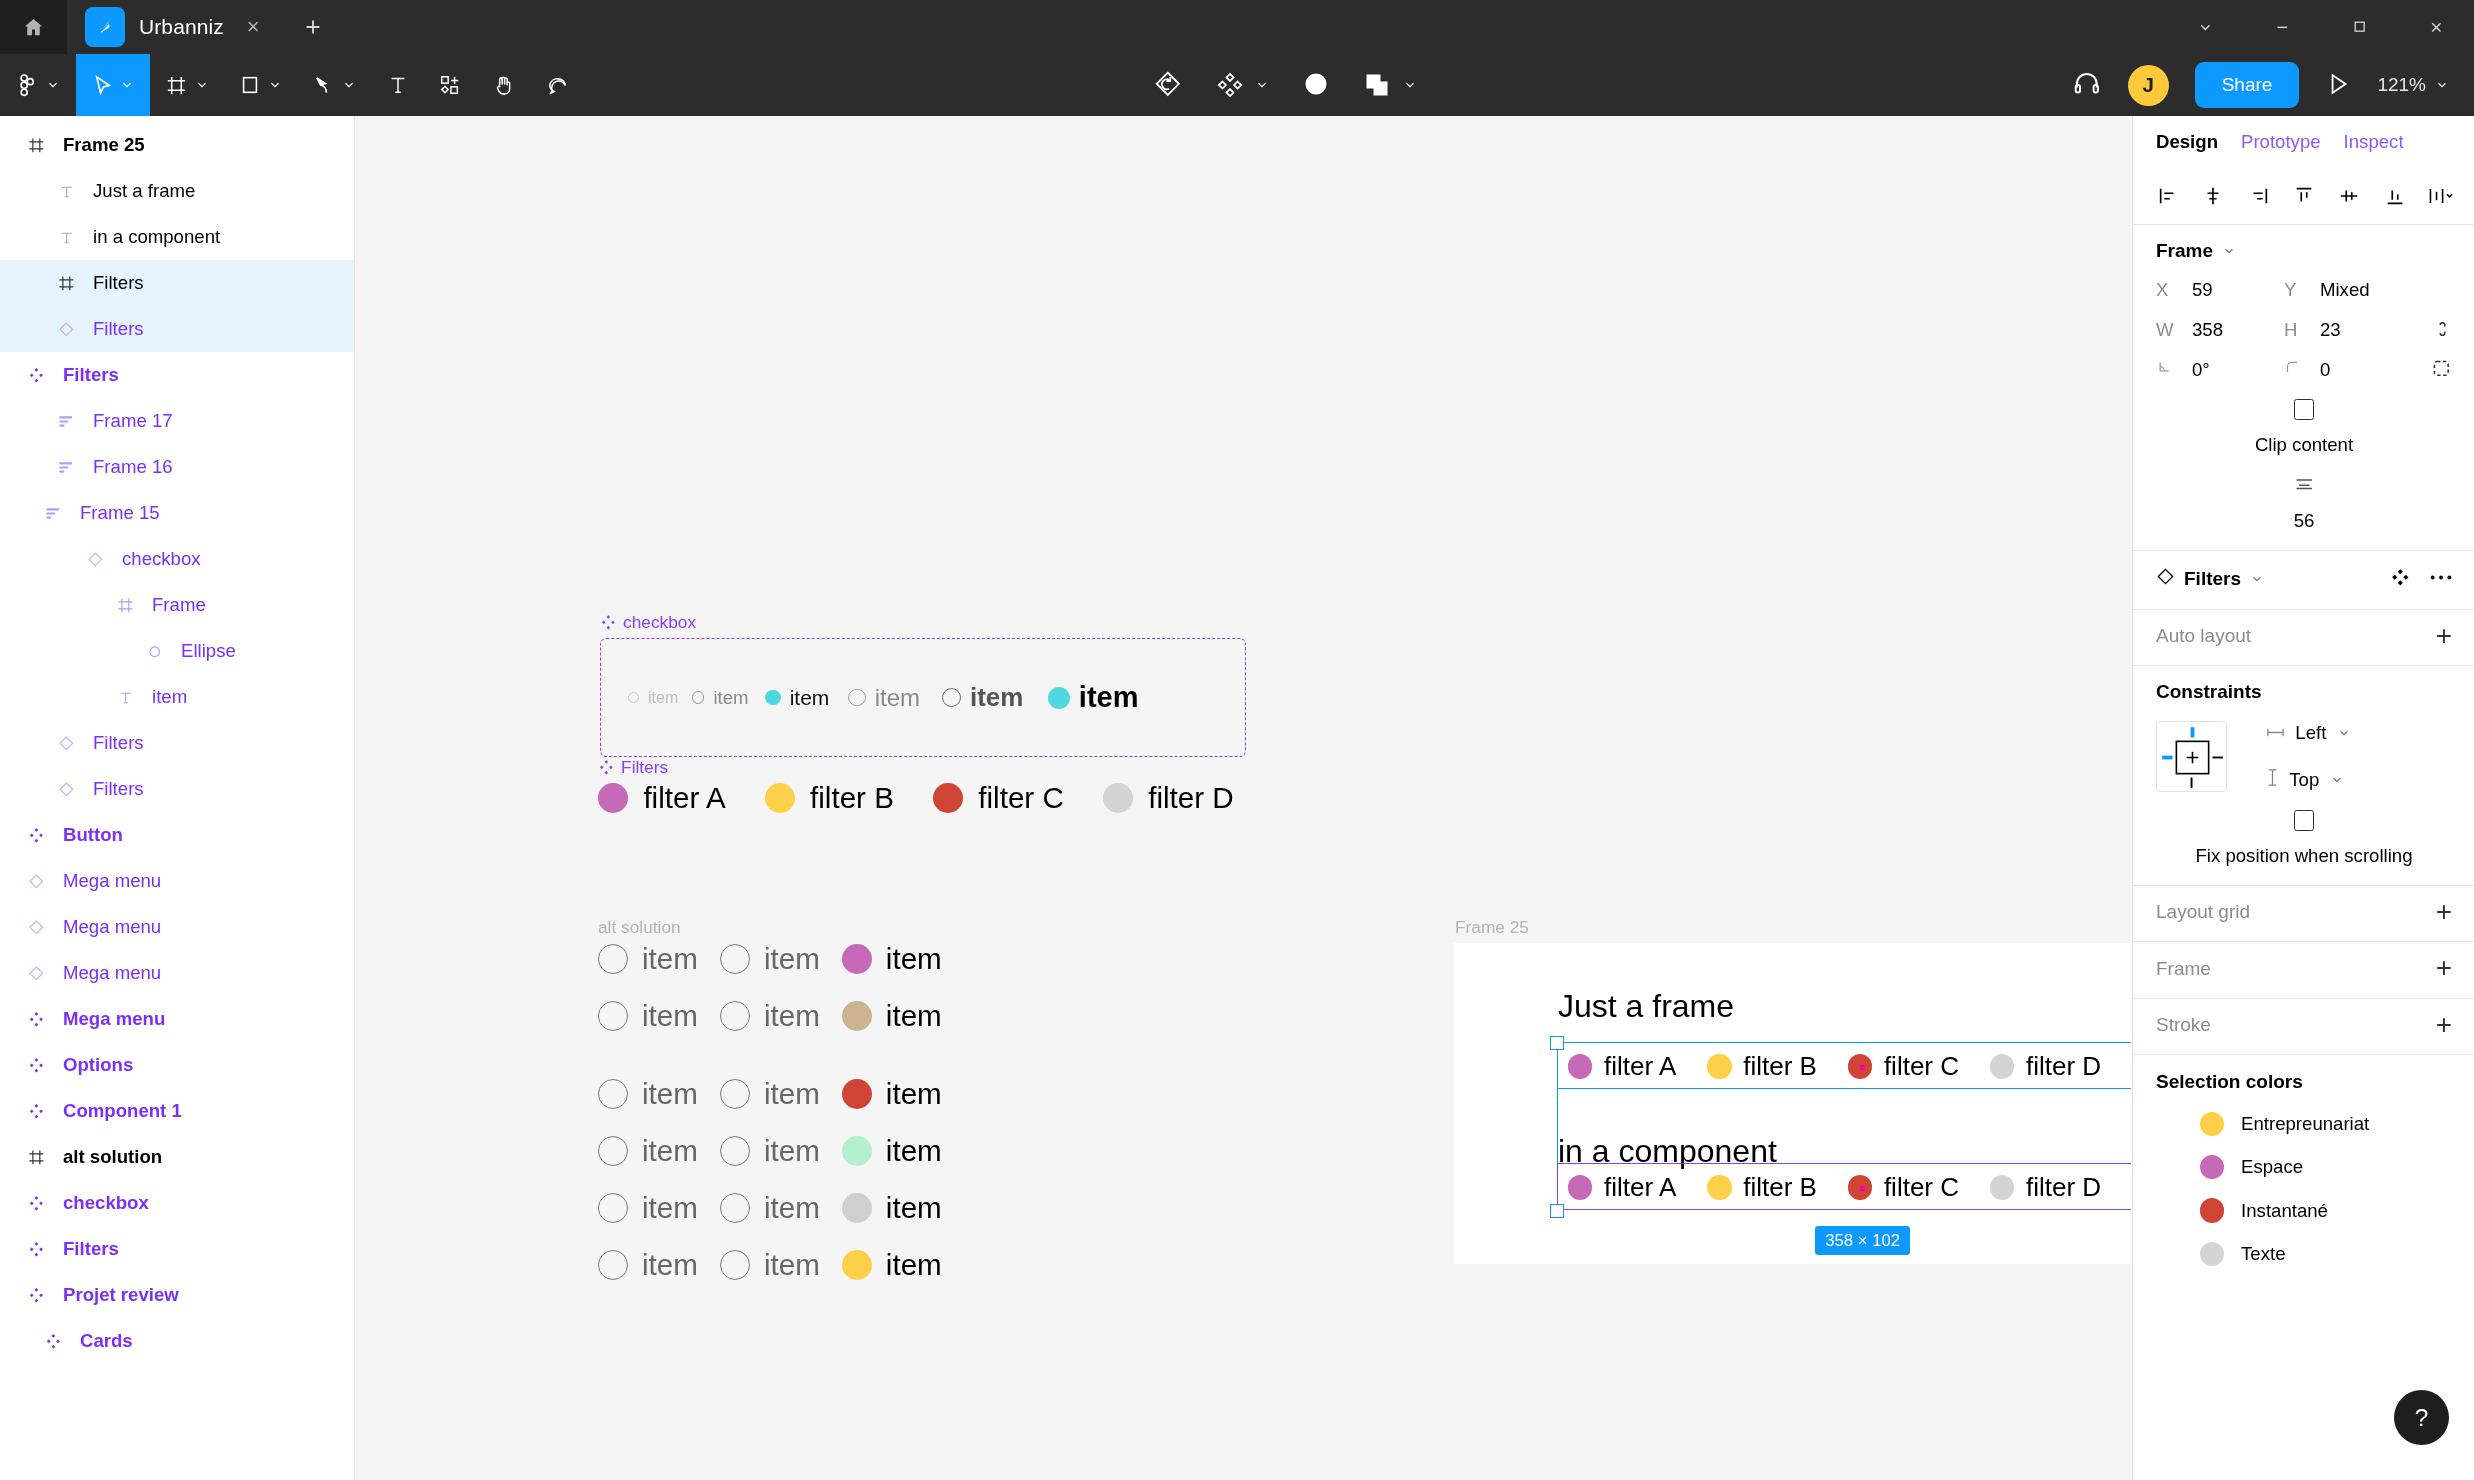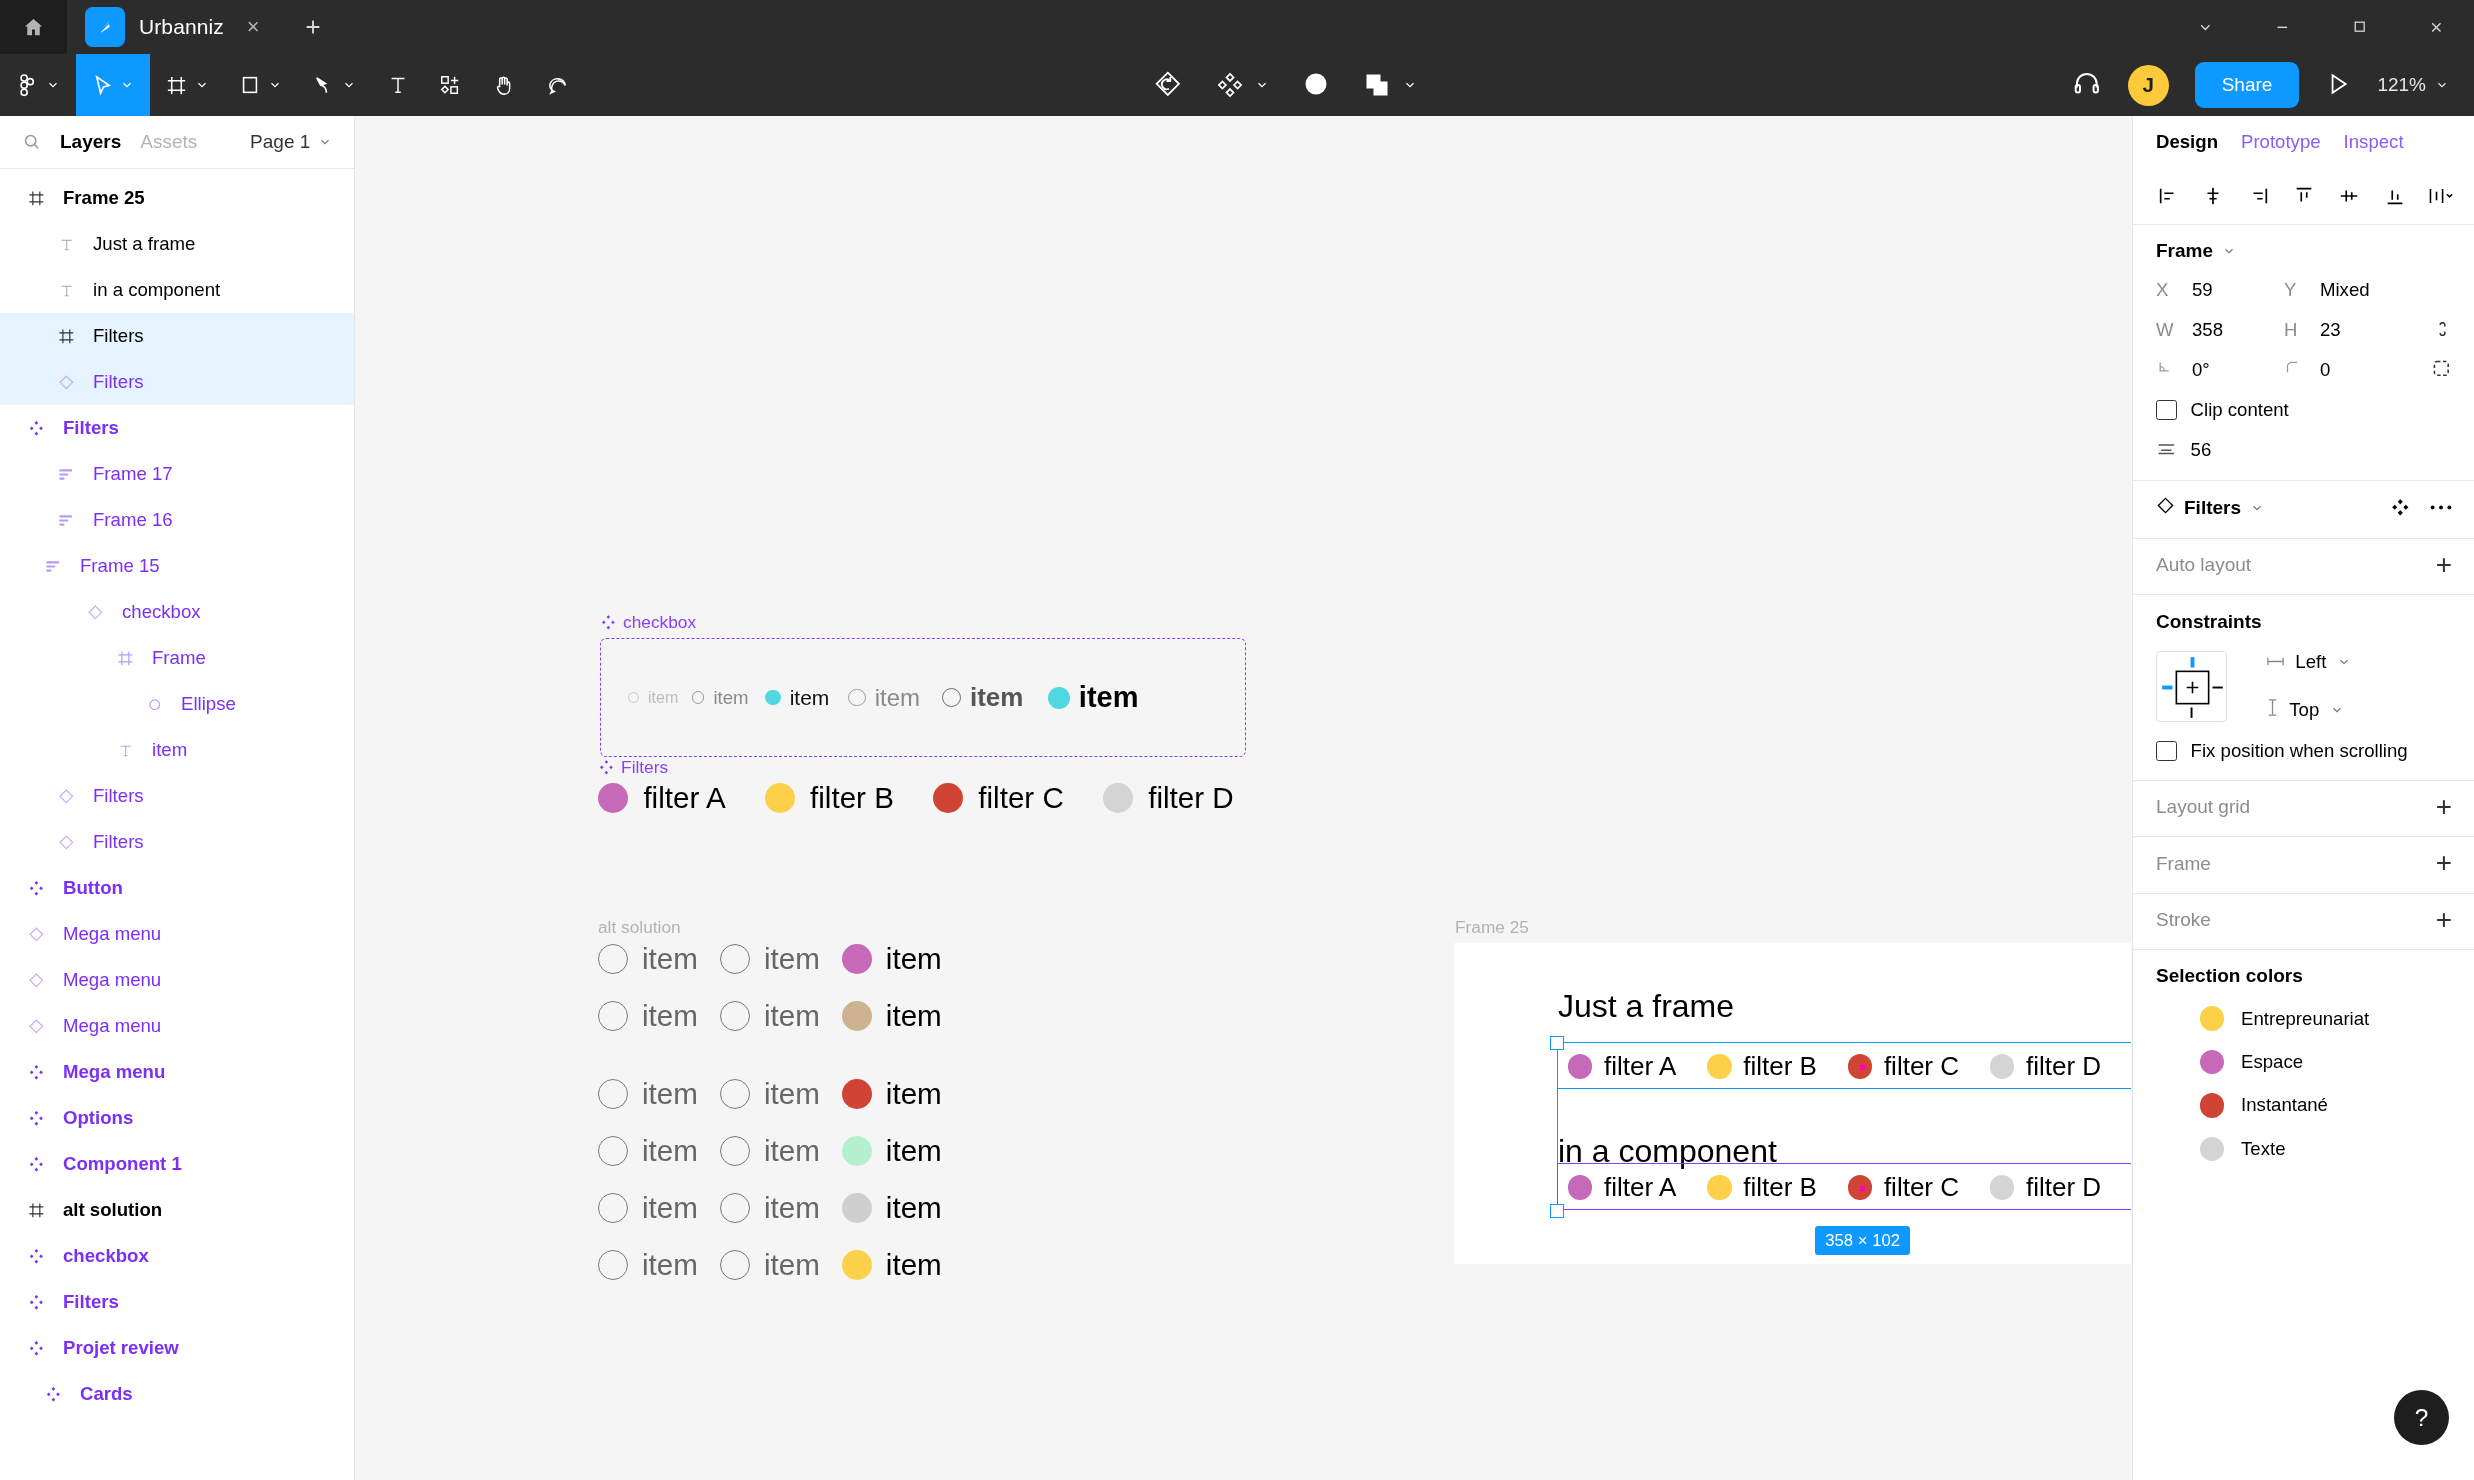--- a/index.html
+++ b/index.html
@@ -92,21 +92,21 @@
   .rtab.sel { color:#000; font-weight:bold; }
   .ralign { height:58px; display:flex; align-items:center; gap:0; padding:0 16.7px; border-bottom:0.6px solid #e6e6e6; justify-content:space-between; }
   .aicon { width:36px; height:36px; display:flex; align-items:center; justify-content:center; }
   .sect { border-bottom:0.6px solid #e6e6e6; padding:15.4px 23px 18px 23px; }
   .sect-hd { font-size:19px; font-weight:bold; color:#000; display:flex; align-items:center; gap:9px; }
   .sect-hd-mut { font-size:19px; color:#8c8c8c; }
   .row2 { display:flex; align-items:center; margin-top:16.7px; }
   .fld { width:128px; display:flex; align-items:center; gap:14px; }
   .fkey { font-size:18.6px; color:#8c8c8c; width:22px; }
   .fval { font-size:18.6px; color:#000; }
-  .ckrow { display:flex; align-items:center; gap:14px; margin-top:18px; }
+  .ckrow { display:flex; align-items:center; gap:14px; margin-top:18px;flex-direction:column; }
   .ckbox { width:20.6px; height:20.6px; border:1.9px solid #333; border-radius:2.6px; }
   .cklab { font-size:18.6px; color:#000; }
   .plus { font-size:28px; color:#333; line-height:0.6; }
   .hdrow { display:flex; align-items:center; justify-content:space-between; }
   .constr { display:flex; align-items:center; gap:39px; margin-top:18px; }
   .cbox { width:71px; height:71px; border:0.6px solid #e0e0e0; border-radius:3.9px; position:relative; }
   .cdd { font-size:18.6px; display:flex; align-items:center; gap:10.3px; color:#000; }
   .swrow { display:flex; align-items:center; gap:16.7px; margin-top:19px;padding-left:44px; }
   .sw { width:24.4px; height:24.4px; border-radius:50%; }
   .swlab { font-size:18.6px; color:#000; }
@@ -286,36 +286,20 @@
       <span class="zoomlvl">
         <span>121%</span>
         <svg class="chev" viewBox="0 0 24 24" stroke="#e6e6e6" stroke-width="2" fill="none">
             <path d="M6 9l6 6 6-6"></path>
           </svg>
       </span>
     </div>
   </div>
 
   <div class="left">
-    <div class="left-head">
-      <span>
-        <svg width="19" height="19" viewBox="0 0 24 24" stroke="#9b9b9b" stroke-width="2" fill="none">
-            <circle cx="11" cy="11" r="6.5"></circle>
-            <path d="M16 16l4.5 4.5"></path>
-          </svg>
-      </span>
-      <span class="lh-tab sel">Layers</span>
-      <span class="lh-tab">Assets</span>
-      <span class="lh-page">
-        <span>Page 1</span>
-        <svg class="chev" viewBox="0 0 24 24" stroke="#777" stroke-width="2" fill="none">
-            <path d="M6 9l6 6 6-6"></path>
-          </svg>
-      </span>
-    </div>
     <div class="layers" id="layers-list">
         <div class="lrow black bold" style="padding-left: 23px;">
           <span class="licon">
             <svg xmlns="http://www.w3.org/2000/svg" width="16.7" height="16.7" viewBox="0 0 24 24" stroke="#333333" stroke-width="1.7" fill="none">
               <path d="M7 2v20M17 2v20M2 7h20M2 17h20"></path>
             </svg>
           </span>
           <span class="nm">Frame 25</span>
         </div>
         <div class="lrow black" style="padding-left: 53px;">

